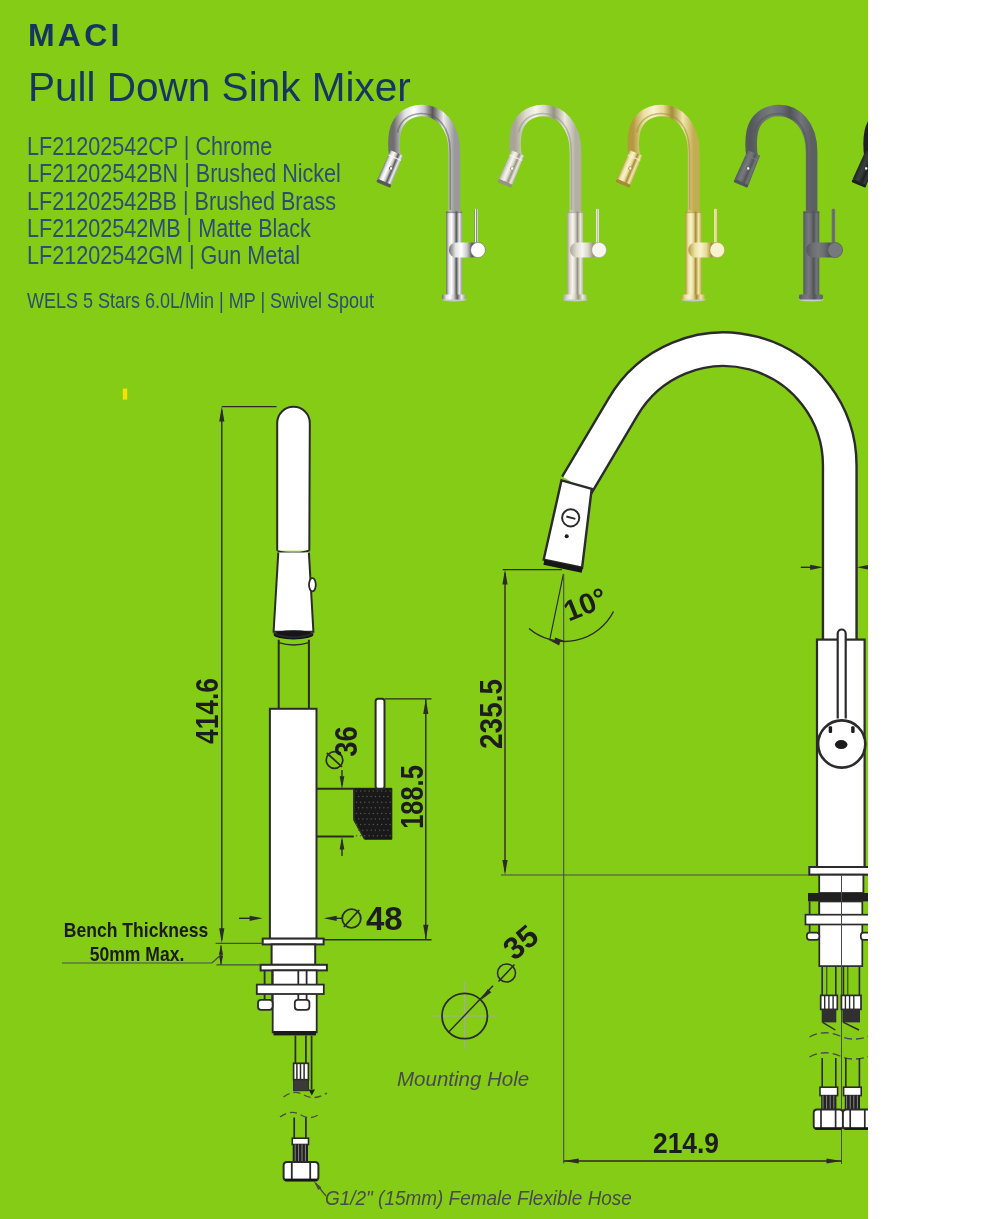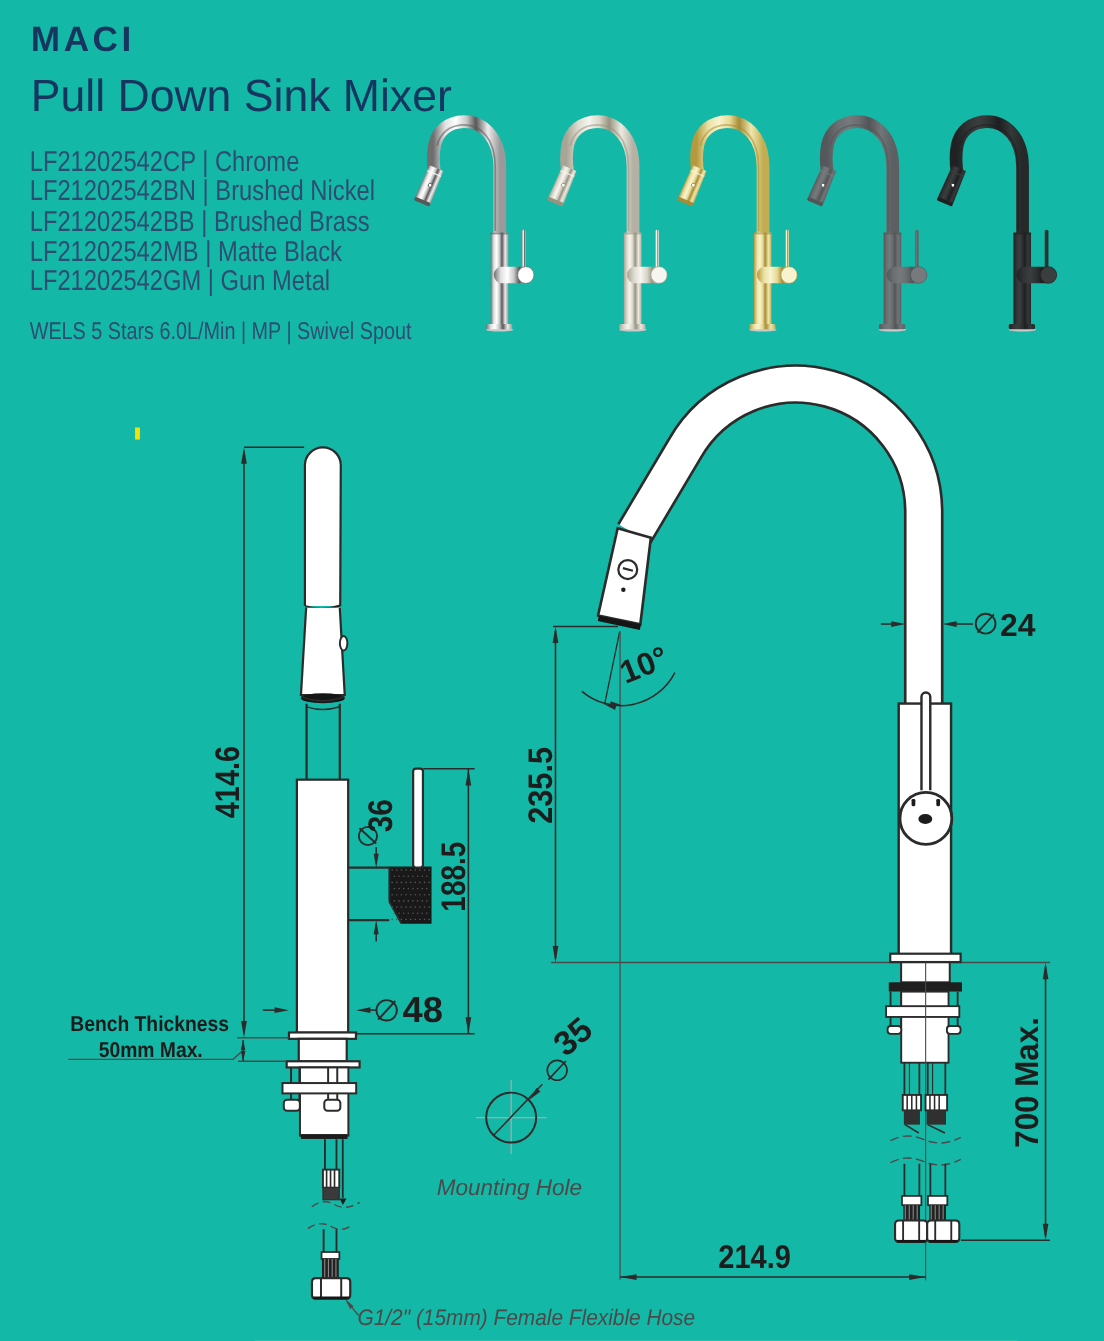--- a/index.html
+++ b/index.html
@@ -1,15 +1,15 @@
 <!DOCTYPE html>
 <html><head><meta charset="utf-8">
 <style>
 html,body{margin:0;padding:0;background:#fff;}
-#page{position:relative;width:1004px;height:1219px;background:#14b8a6;overflow:hidden;font-family:"Liberation Sans",sans-serif;}
+#page{position:relative;width:868px;height:1219px;background:#84cc16;overflow:hidden;font-family:"Liberation Sans",sans-serif;}
 .t{position:absolute;white-space:nowrap;}
 </style></head>
 <body>
 <div id="page">
 <div class="t" style="left:28px;top:17px;font-size:32px;font-weight:bold;color:#16365f;letter-spacing:3.2px;">MACI</div>
 <div class="t" style="left:28px;top:64px;font-size:41px;font-weight:400;color:#16365f;transform:scaleX(.988);transform-origin:left top;">Pull Down Sink Mixer</div>
 <div class="t" style="left:27px;top:133px;font-size:26px;line-height:27.3px;color:#2d4d72;transform:scaleX(.83);transform-origin:left top;">LF21202542CP | Chrome<br>LF21202542BN | Brushed Nickel<br>LF21202542BB | Brushed Brass<br>LF21202542MB | Matte Black<br>LF21202542GM | Gun Metal</div>
 <div class="t" style="left:27px;top:288px;font-size:22px;color:#2d4d72;transform:scaleX(.818);transform-origin:left top;">WELS 5 Stars 6.0L/Min | MP | Swivel Spout</div>
 <svg width="1004" height="1219" viewBox="0 0 1004 1219" style="position:absolute;left:0;top:0;">
 <defs>

